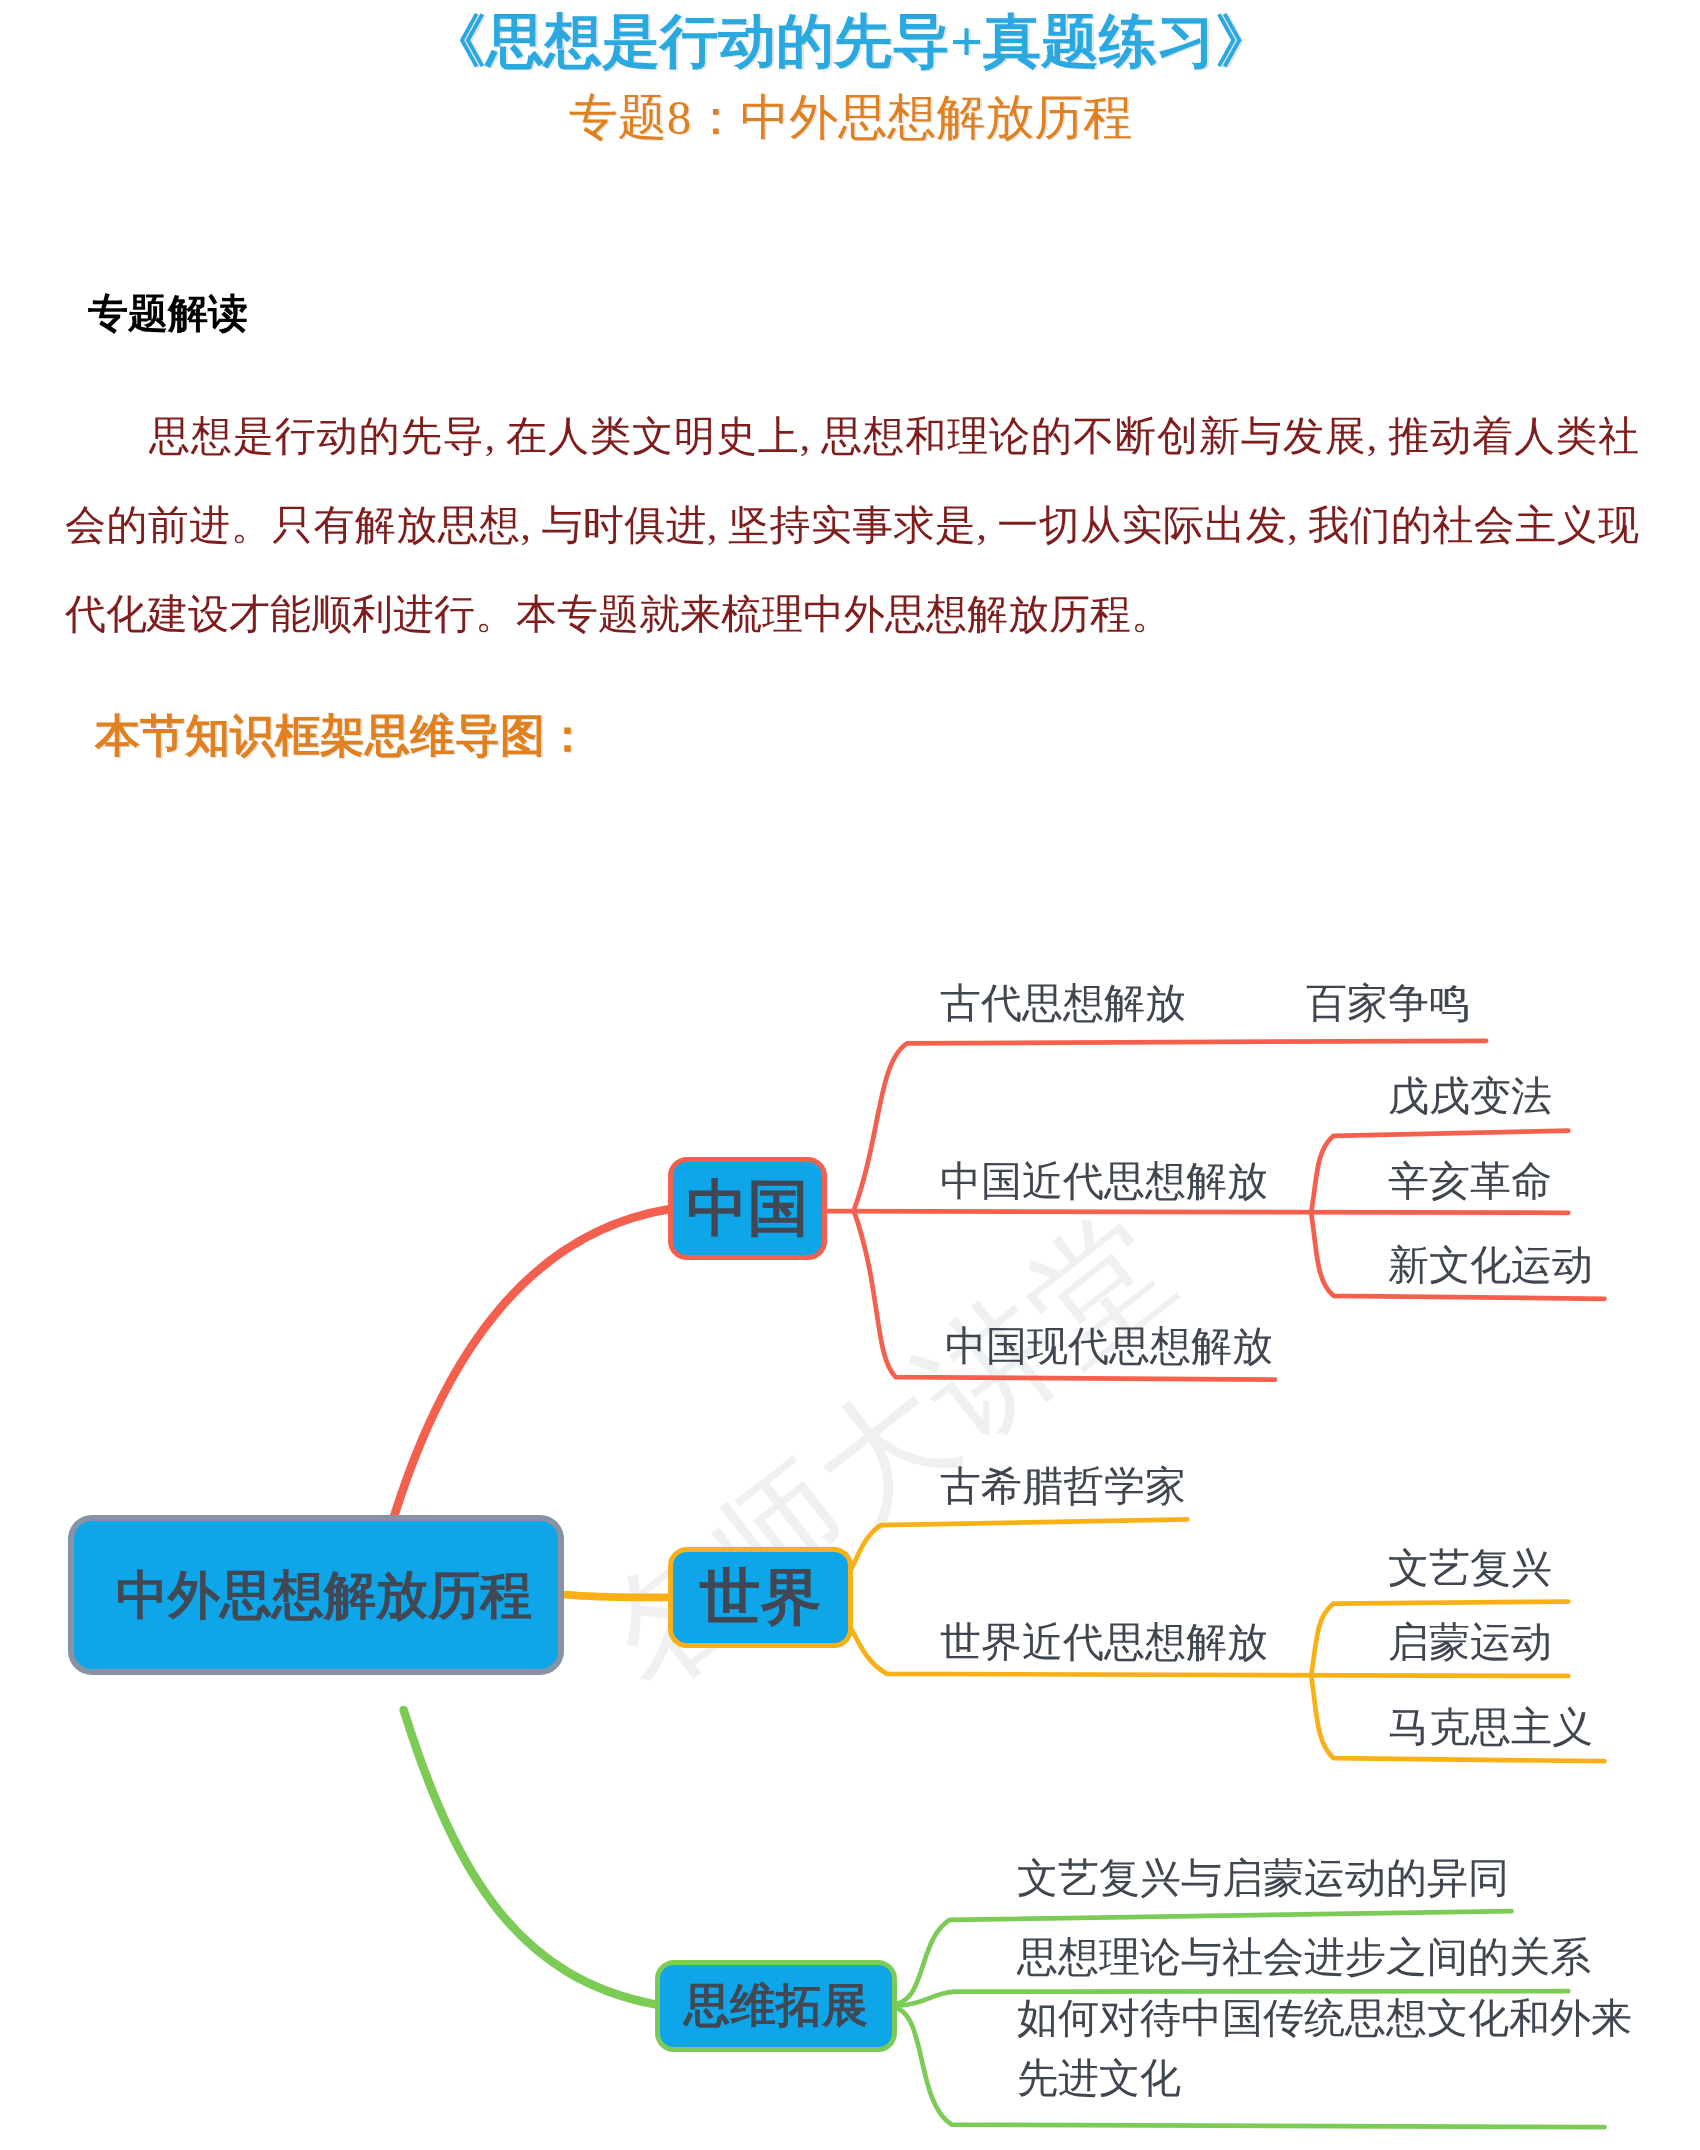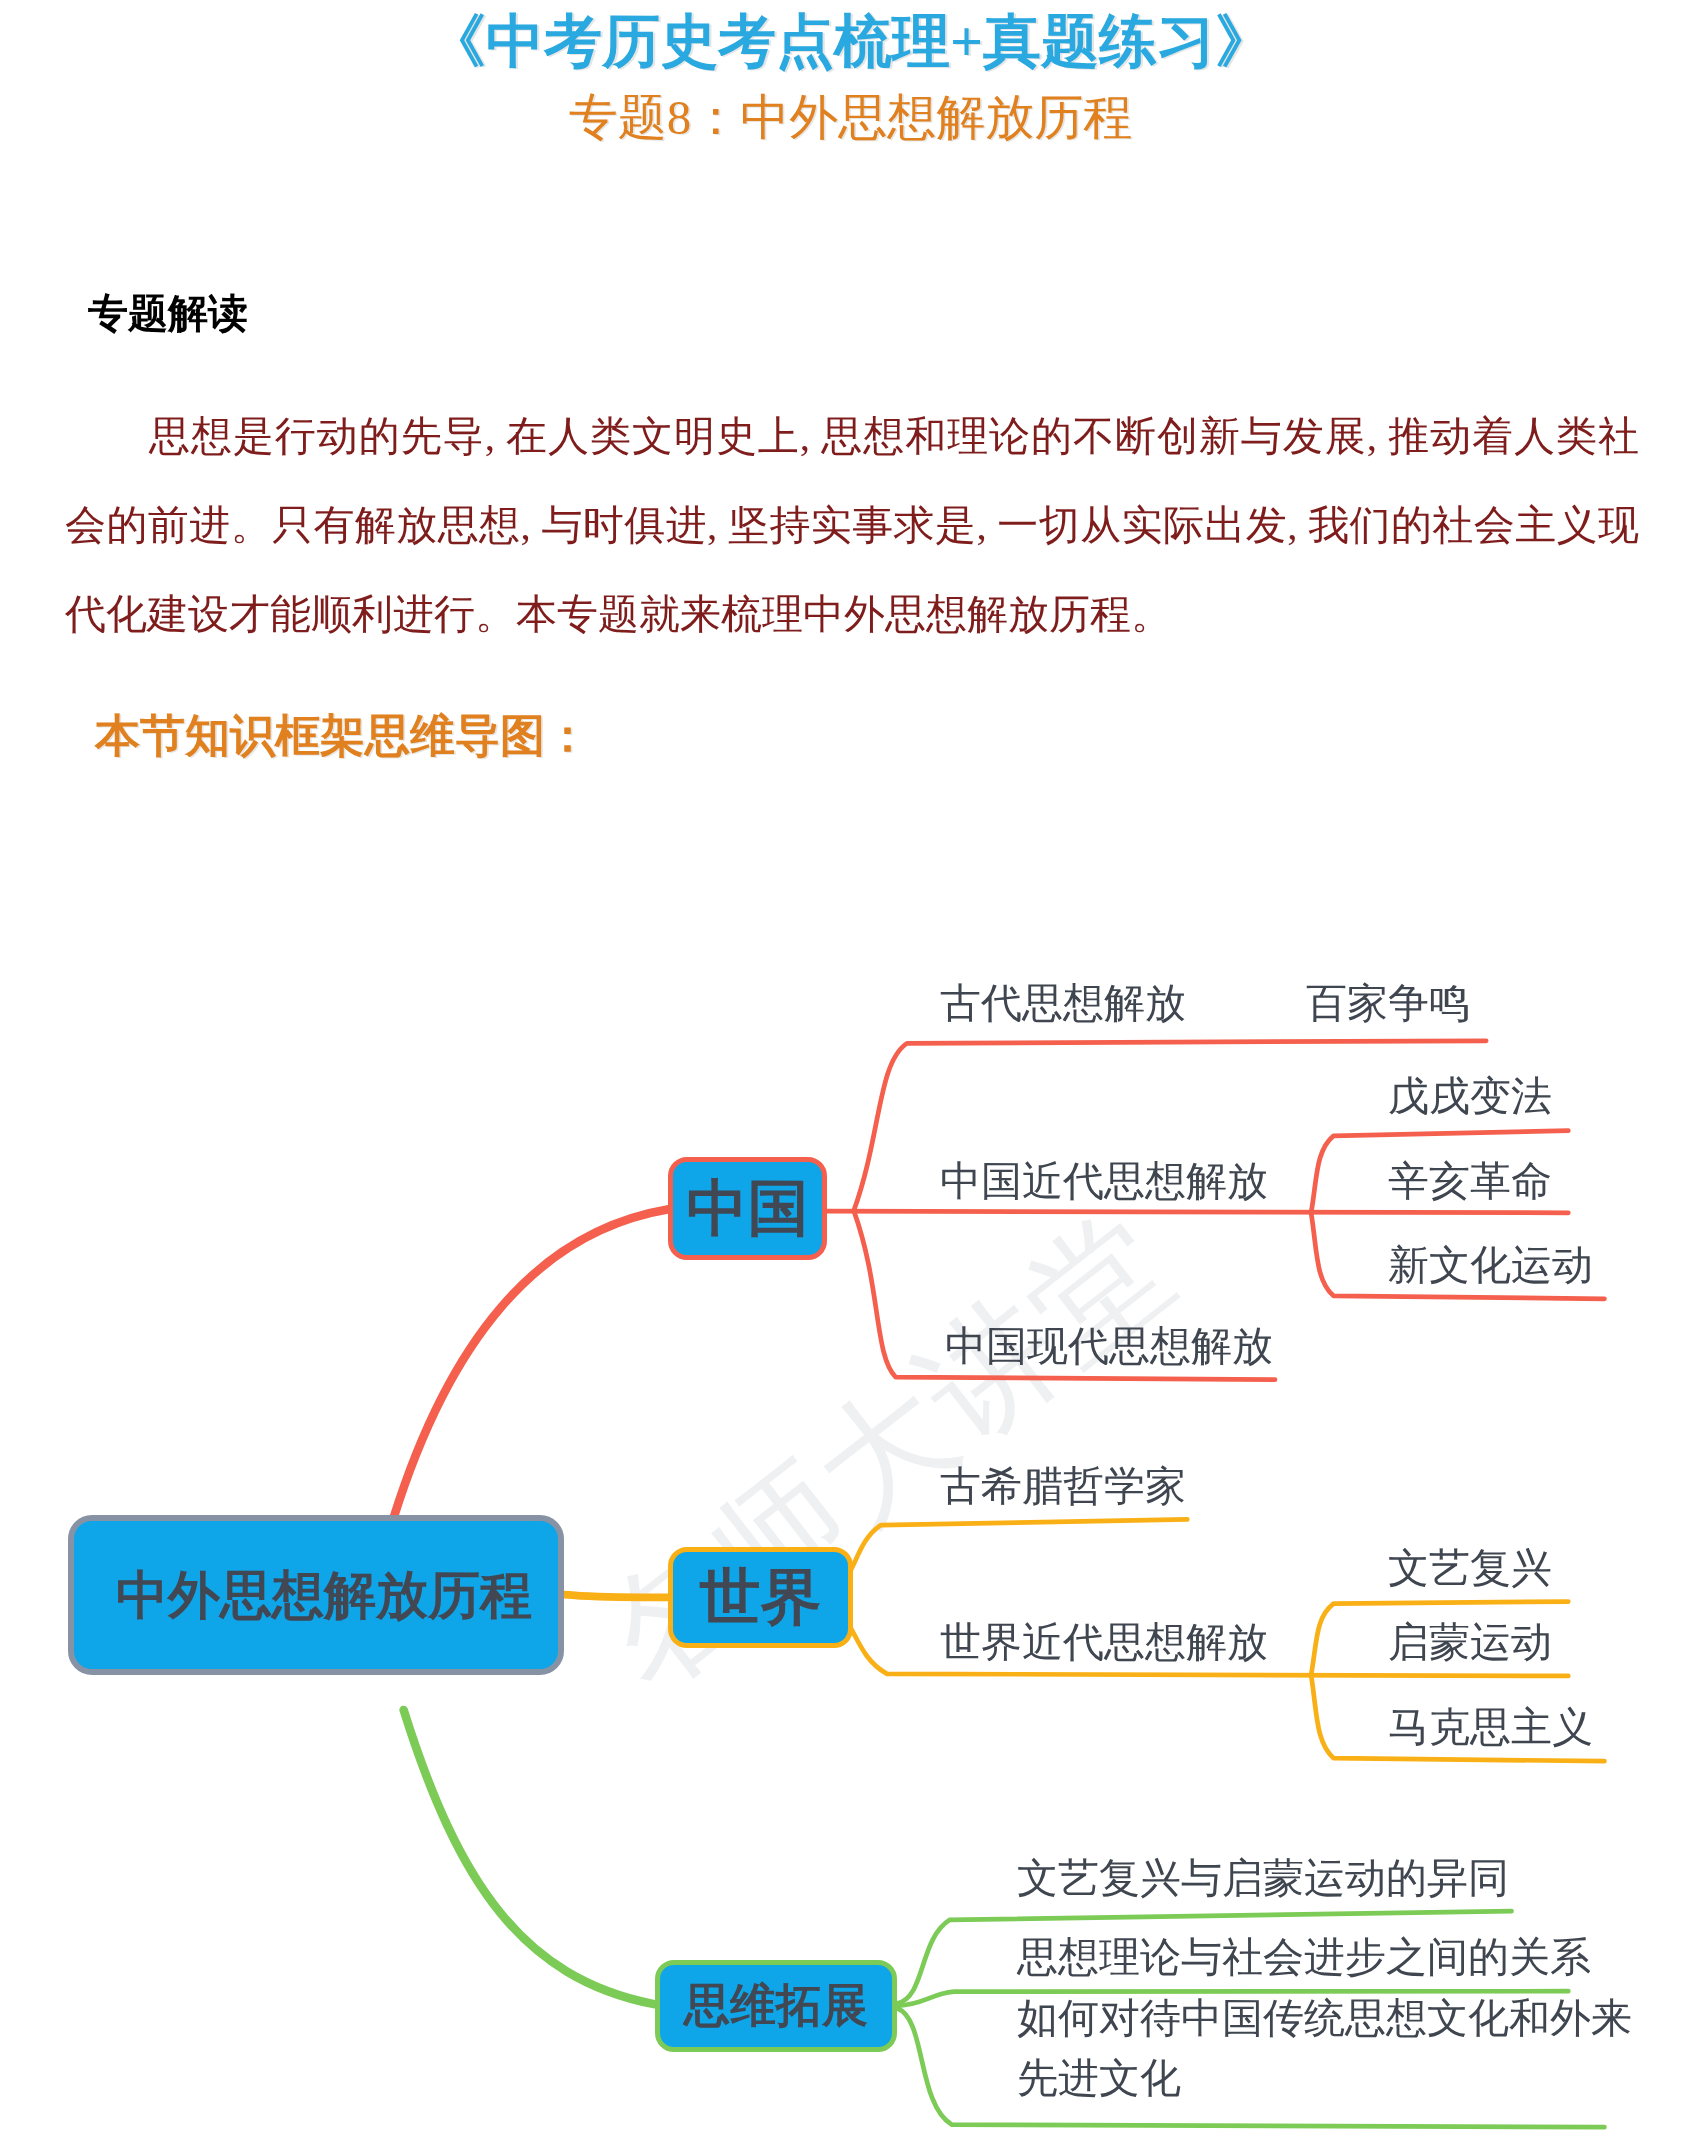--- a/index.html
+++ b/index.html
@@ -38,21 +38,21 @@
   .ext-box{left:655px;top:1960px;width:242px;height:92px;border:5.6px solid #7ccb56;
     border-radius:19px;font-size:46px;}
   .leaf{position:absolute;z-index:2;font-size:41px;line-height:1.05;color:#3f4650;white-space:nowrap;}
   .leaf.wrap{white-space:normal;width:624px;line-height:60px;}
 </style>
 </head>
 <body>
 
 <div class="page">
 
-  <div class="doc-title">《中考历史考点梳理+真题练习》</div>
+  <div class="doc-title">《思想是行动的先导+真题练习》</div>
   <div class="doc-subtitle">专题8：中外思想解放历程</div>
 
   <div class="intro-heading">专题解读</div>
   <div class="intro-para">思想是行动的先导, 在人类文明史上, 思想和理论的不断创新与发展, 推动着人类社会的前进。只有解放思想, 与时俱进, 坚持实事求是, 一切从实际出发, 我们的社会主义现代化建设才能顺利进行。本专题就来梳理中外思想解放历程。</div>
   <div class="map-heading">本节知识框架思维导图：</div>
 
   <div class="watermark">名师大讲堂</div>
 
   <svg class="map-lines" width="1701" height="2746" viewBox="0 0 3954 6385" fill="none" stroke-linecap="round" stroke-linejoin="round">
 

